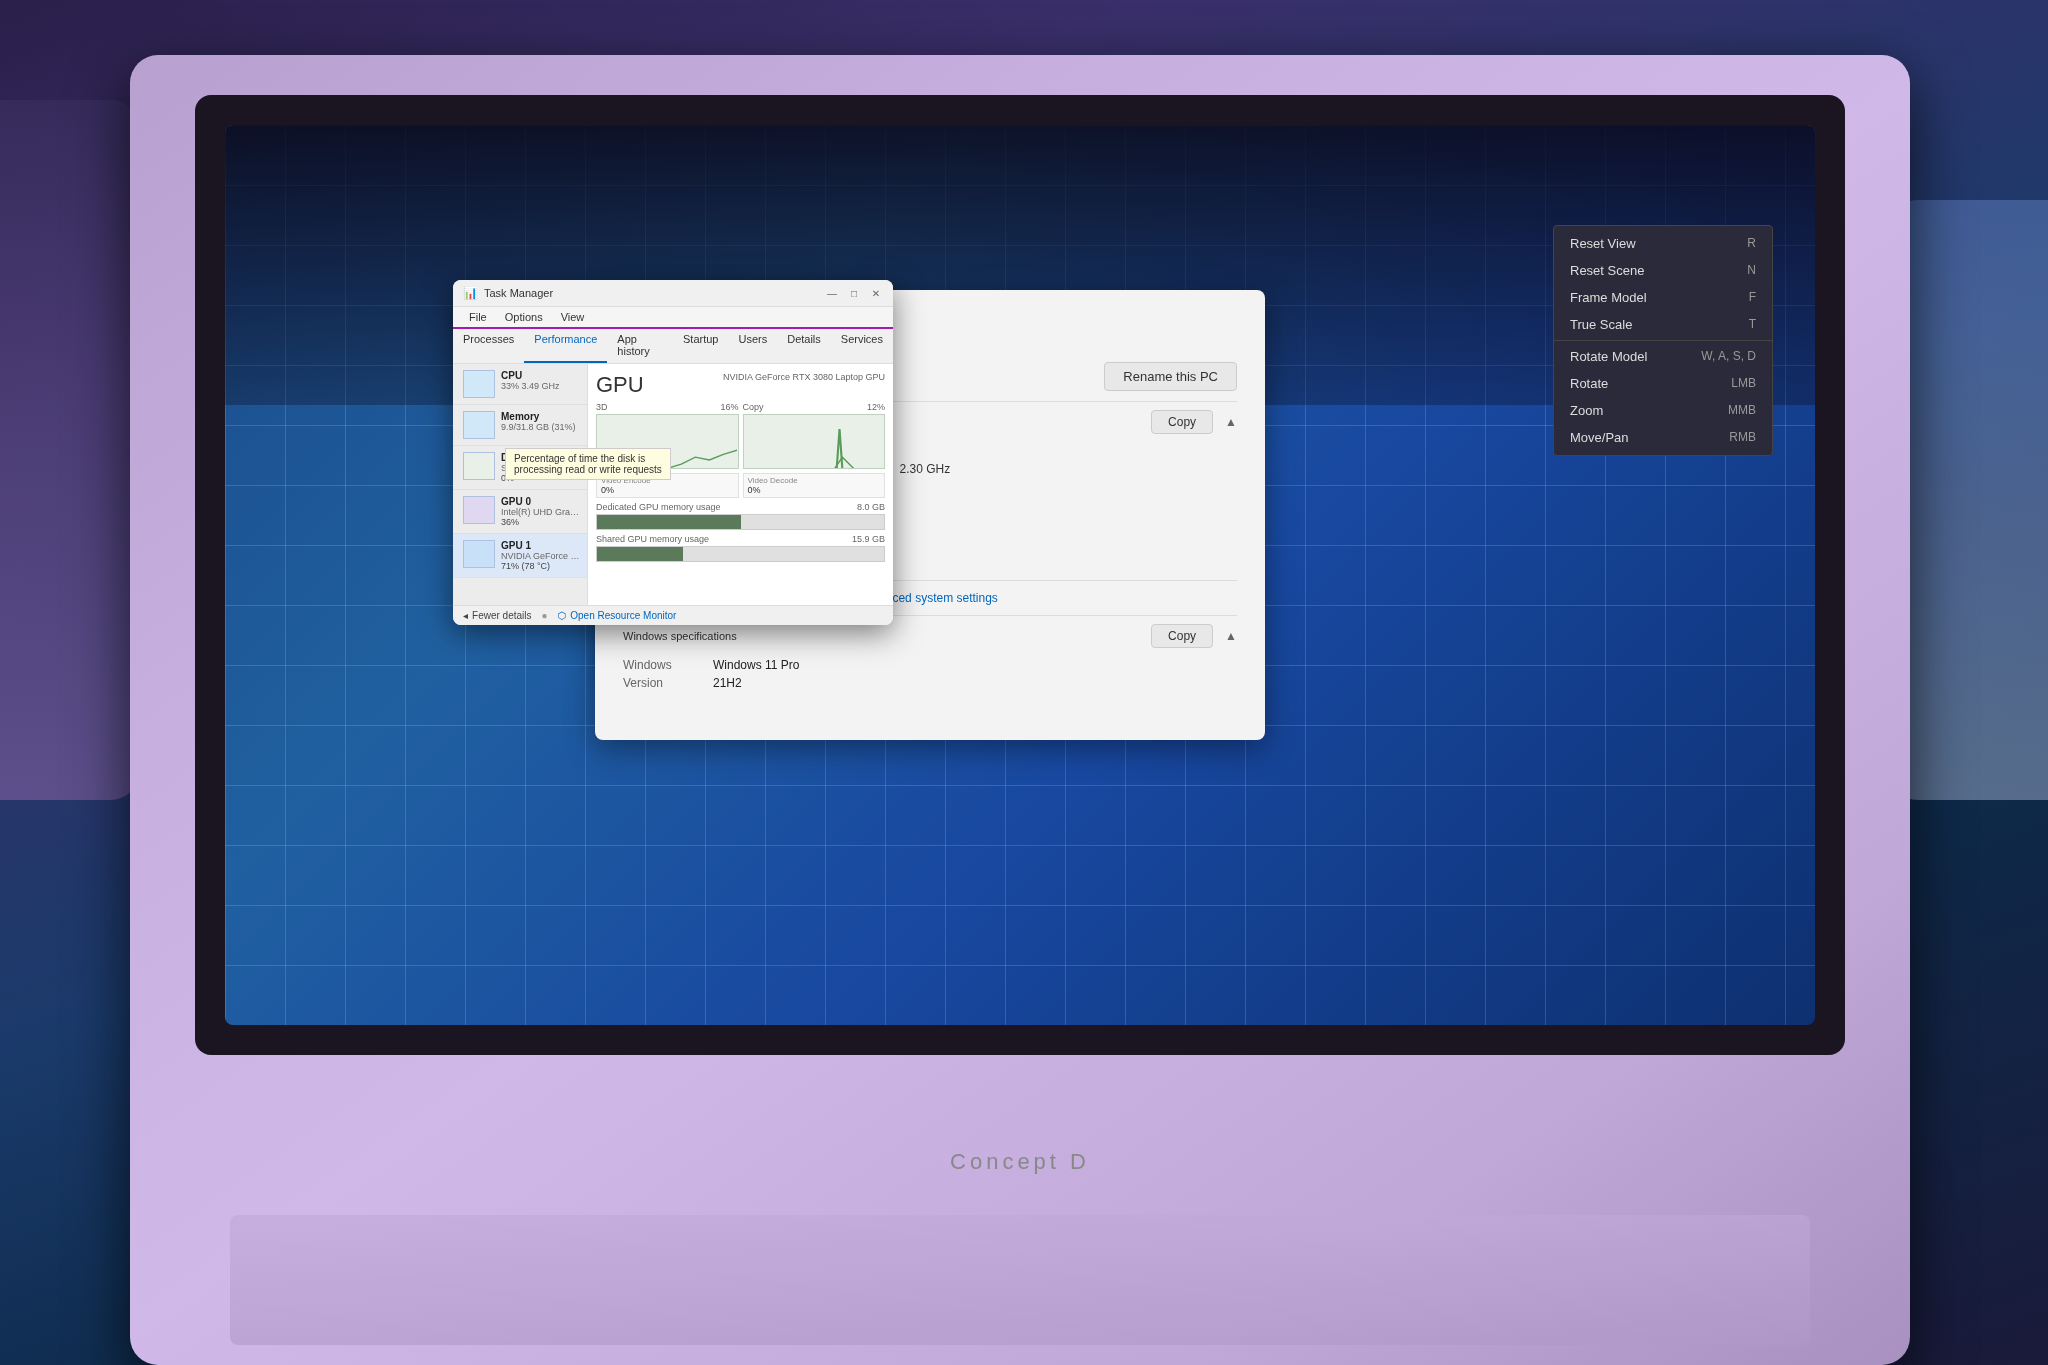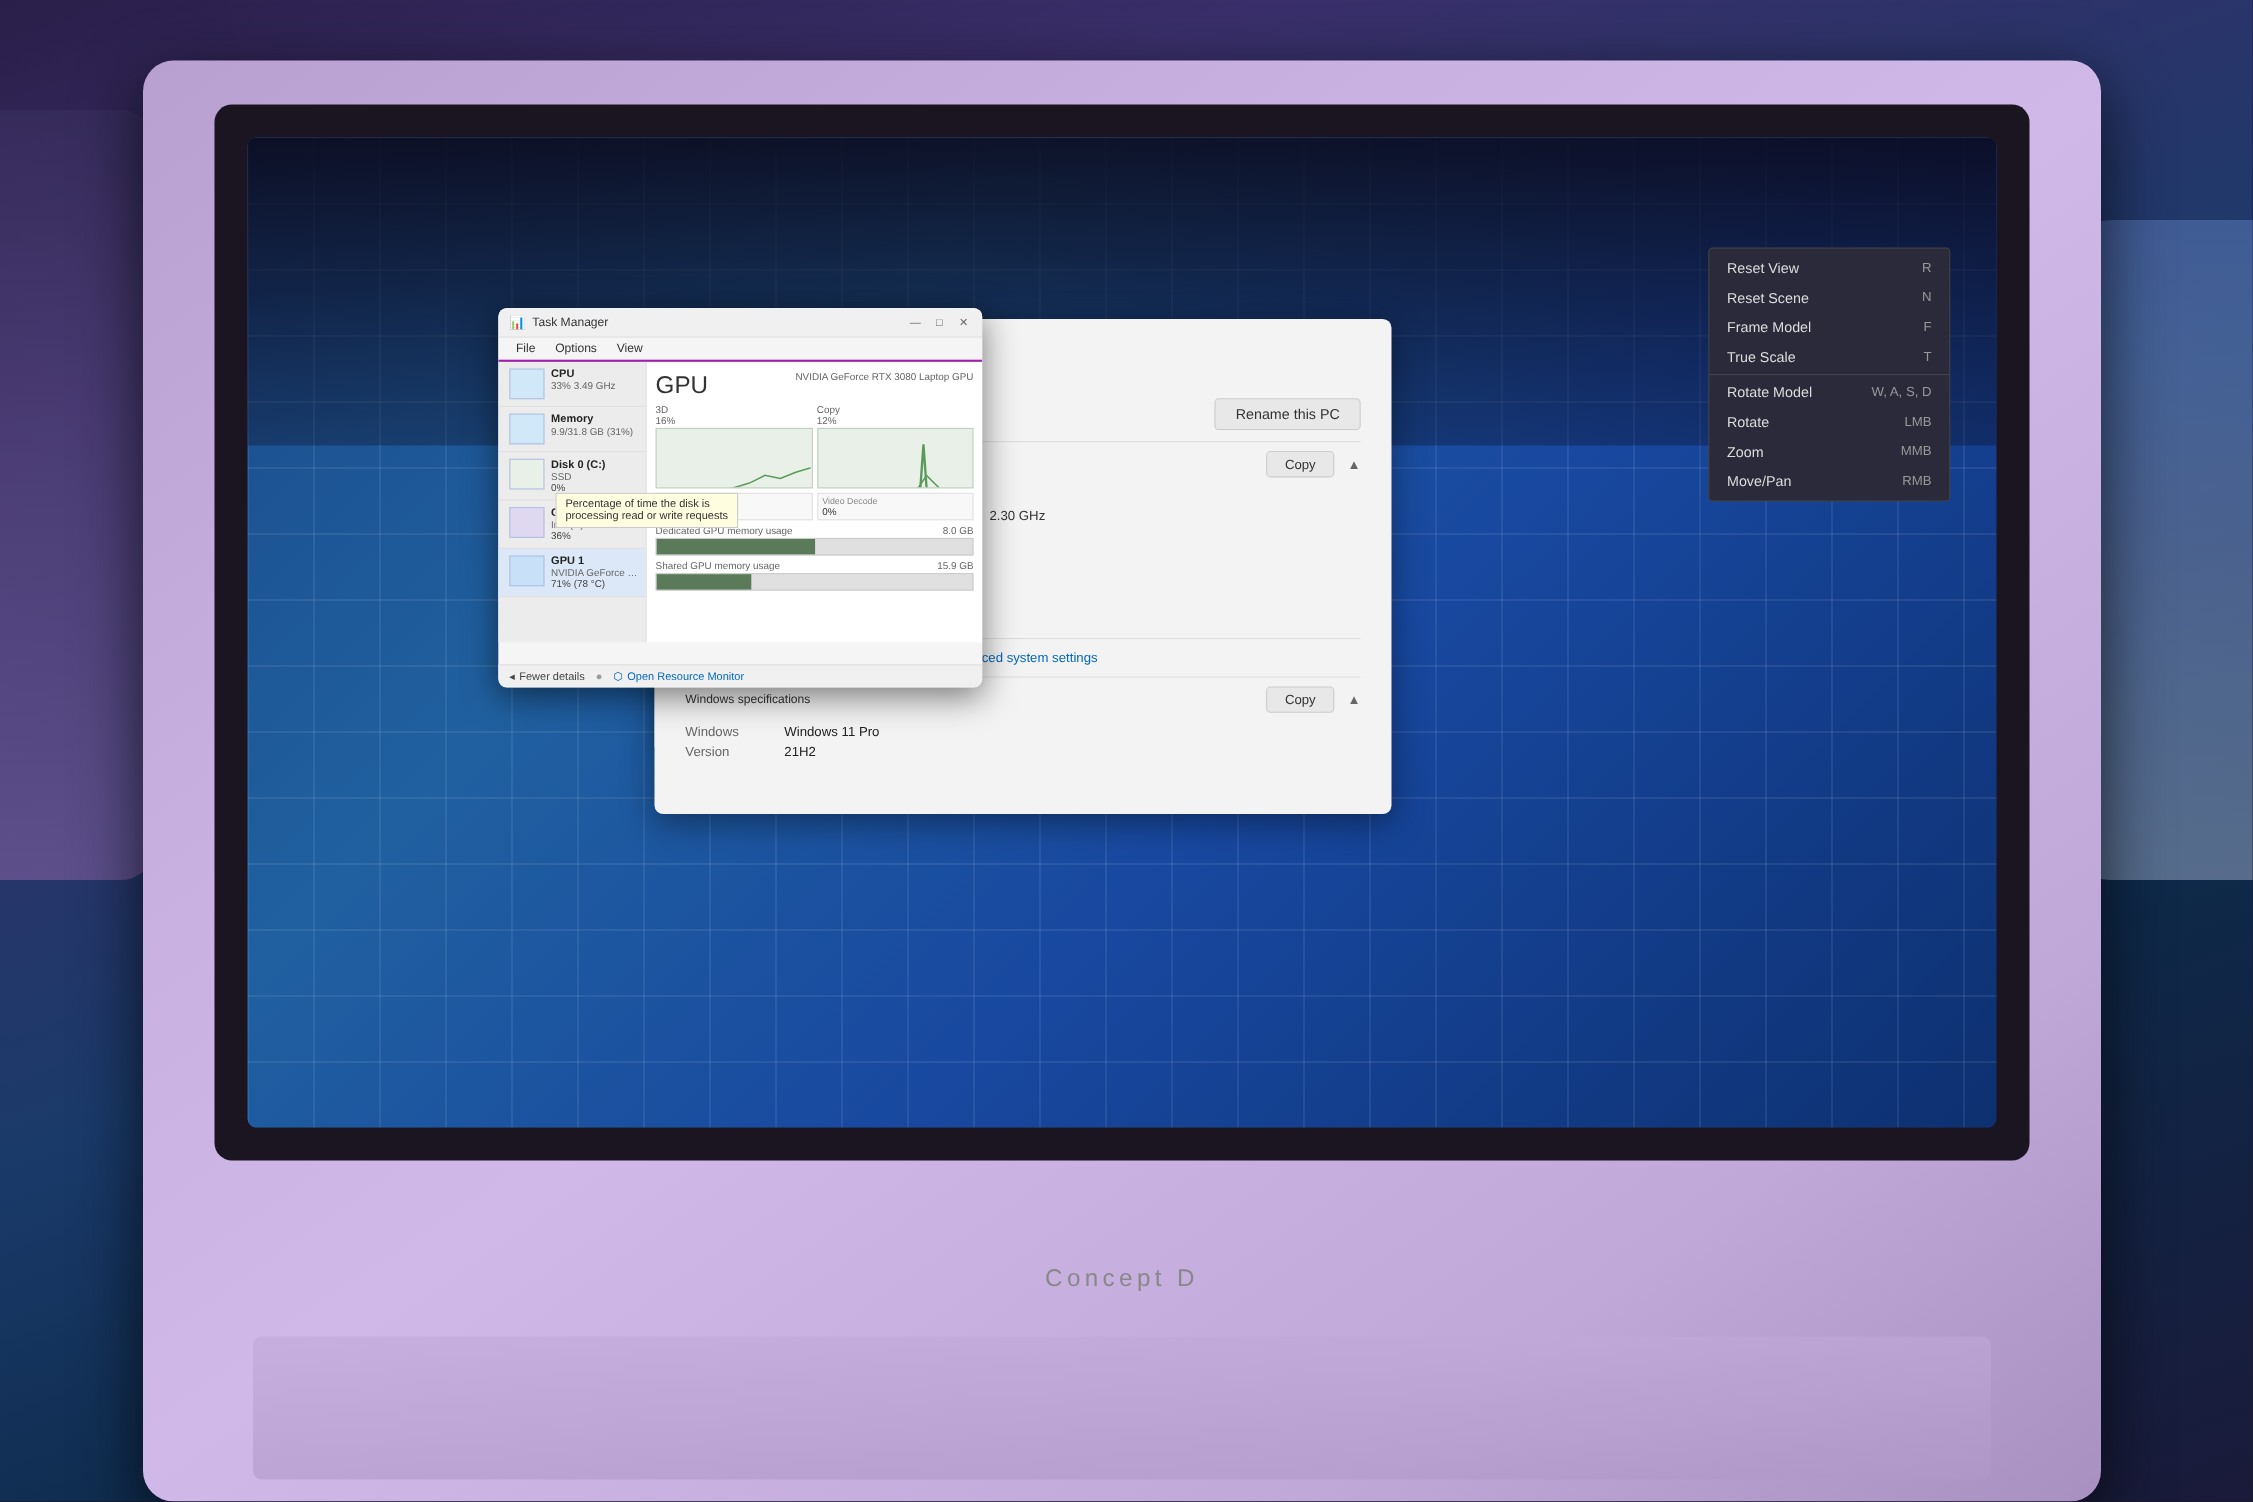--- a/index.html
+++ b/index.html
@@ -404,21 +404,20 @@
     }
     .tm-graph-container {
       flex: 1;
     }
     .tm-graph-header {
       display: flex;
       justify-content: space-between;
       font-size: 9px;
       color: #666;
       margin-bottom: 2px;
-      flex-direction: column;
     }
     .tm-graph {
       height: 55px;
       background: #e8f0e8;
       border: 1px solid #c0d0c0;
       position: relative;
       overflow: hidden;
     }
     .tm-graph-line {
       position: absolute;
@@ -685,20 +684,29 @@
             <button class="tm-control-btn">✕</button>
           </div>
         </div>
 
         <div class="tm-menubar">
           <span class="tm-menu-item">File</span>
           <span class="tm-menu-item">Options</span>
           <span class="tm-menu-item">View</span>
         </div>
 
+        <div class="tm-tabs">
+          <span class="tm-tab">Processes</span>
+          <span class="tm-tab active">Performance</span>
+          <span class="tm-tab">App history</span>
+          <span class="tm-tab">Startup</span>
+          <span class="tm-tab">Users</span>
+          <span class="tm-tab">Details</span>
+          <span class="tm-tab">Services</span>
+        </div>
 
         <div class="tm-body">
 
           <div class="tm-sidebar">
             <div class="tm-sidebar-item">
               <div class="tm-sidebar-graph" style="background:#d0e8f8;"></div>
               <div class="tm-sidebar-info">
                 <div class="tm-sidebar-label">CPU</div>
                 <div class="tm-sidebar-sublabel">33%  3.49 GHz</div>
               </div>

